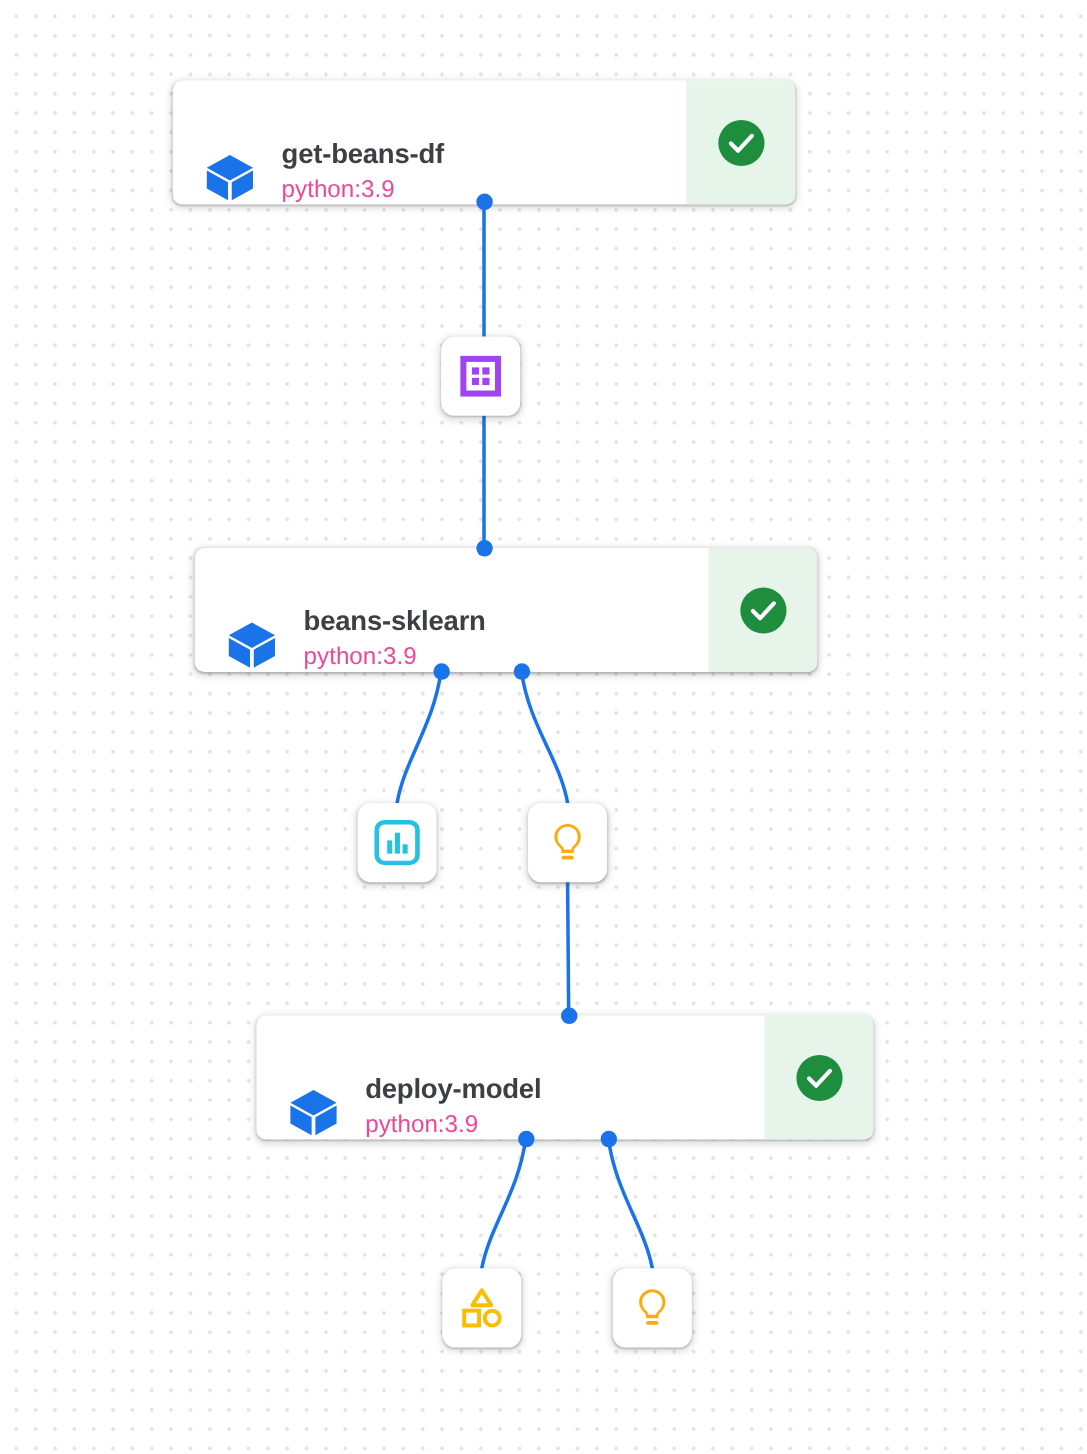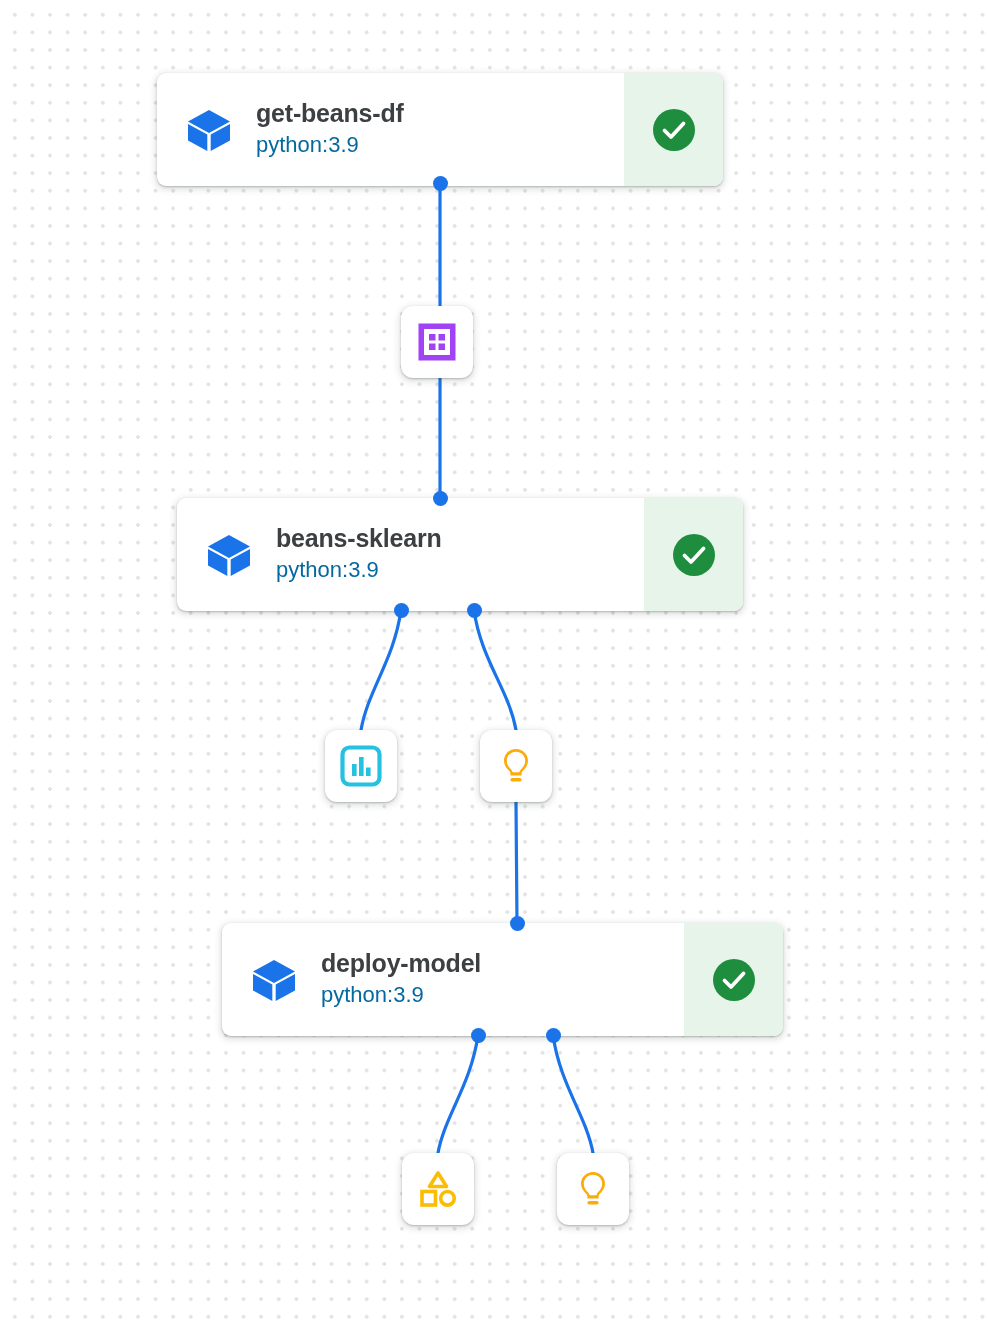--- a/index.html
+++ b/index.html
@@ -41,21 +41,21 @@
     display: flex;
     align-items: stretch;
     background: #ffffff;
     border-radius: 9px;
     box-shadow: 0 1px 2px rgba(60,64,67,0.30), 0 2px 6px 2px rgba(60,64,67,0.15);
     overflow: hidden;
     box-sizing: border-box;
   }
   .node-body {
     display: flex;
-    align-items: center;
+    align-items: flex-end;
     flex: 1 1 auto;
     padding-left: 27px;
     min-width: 0;
   }
   .node-icon {
     flex: 0 0 auto;
     width: 50px;
     height: 50px;
     display: flex;
     align-items: center;
@@ -72,21 +72,21 @@
     font-size: 25px;
     font-weight: bold;
     color: #3c4043;
     line-height: 1.16;
     letter-spacing: -0.2px;
     white-space: nowrap;
   }
   .node-subtitle {
     font-size: 22px;
     font-weight: normal;
-    color: #0369a1;
+    color: #ec4899;
     line-height: 1.28;
     margin-top: 3px;
     white-space: nowrap;
   }
   .node-status {
     flex: 0 0 auto;
     width: 99px;
     background: #e6f4ea;
     display: flex;
     align-items: center;
@@ -170,21 +170,21 @@
       </div>
     </div>
     <div class="node-status">
       <svg width="46" height="46" viewBox="0 0 46 46" xmlns="http://www.w3.org/2000/svg">
         <circle cx="23" cy="23" r="21" fill="#1e8e3e"></circle>
         <path d="M13.5,23.5 L20,30 L32.5,16.5" fill="none" stroke="#ffffff" stroke-width="3.8" stroke-linecap="round" stroke-linejoin="round"></path>
       </svg>
     </div>
   </div>
 
-  <div class="node" style="left:222px; top:923px; width:561px; height:113px;">
+  <div class="node" style="left:233px; top:923px; width:561px; height:113px;">
     <div class="node-body">
       <div class="node-icon">
         <svg width="50" height="50" viewBox="0 0 50 50" xmlns="http://www.w3.org/2000/svg">
           <polygon points="25,5 46,16.5 25,28 4,16.5" fill="#1a73e8"></polygon>
           <polygon points="4,19 23.3,29.6 23.3,46 4,35.4" fill="#1a73e8"></polygon>
           <polygon points="46,19 26.7,29.6 26.7,46 46,35.4" fill="#1a73e8"></polygon>
         </svg>
       </div>
       <div class="node-text">
         <div class="node-title">deploy-model</div>

